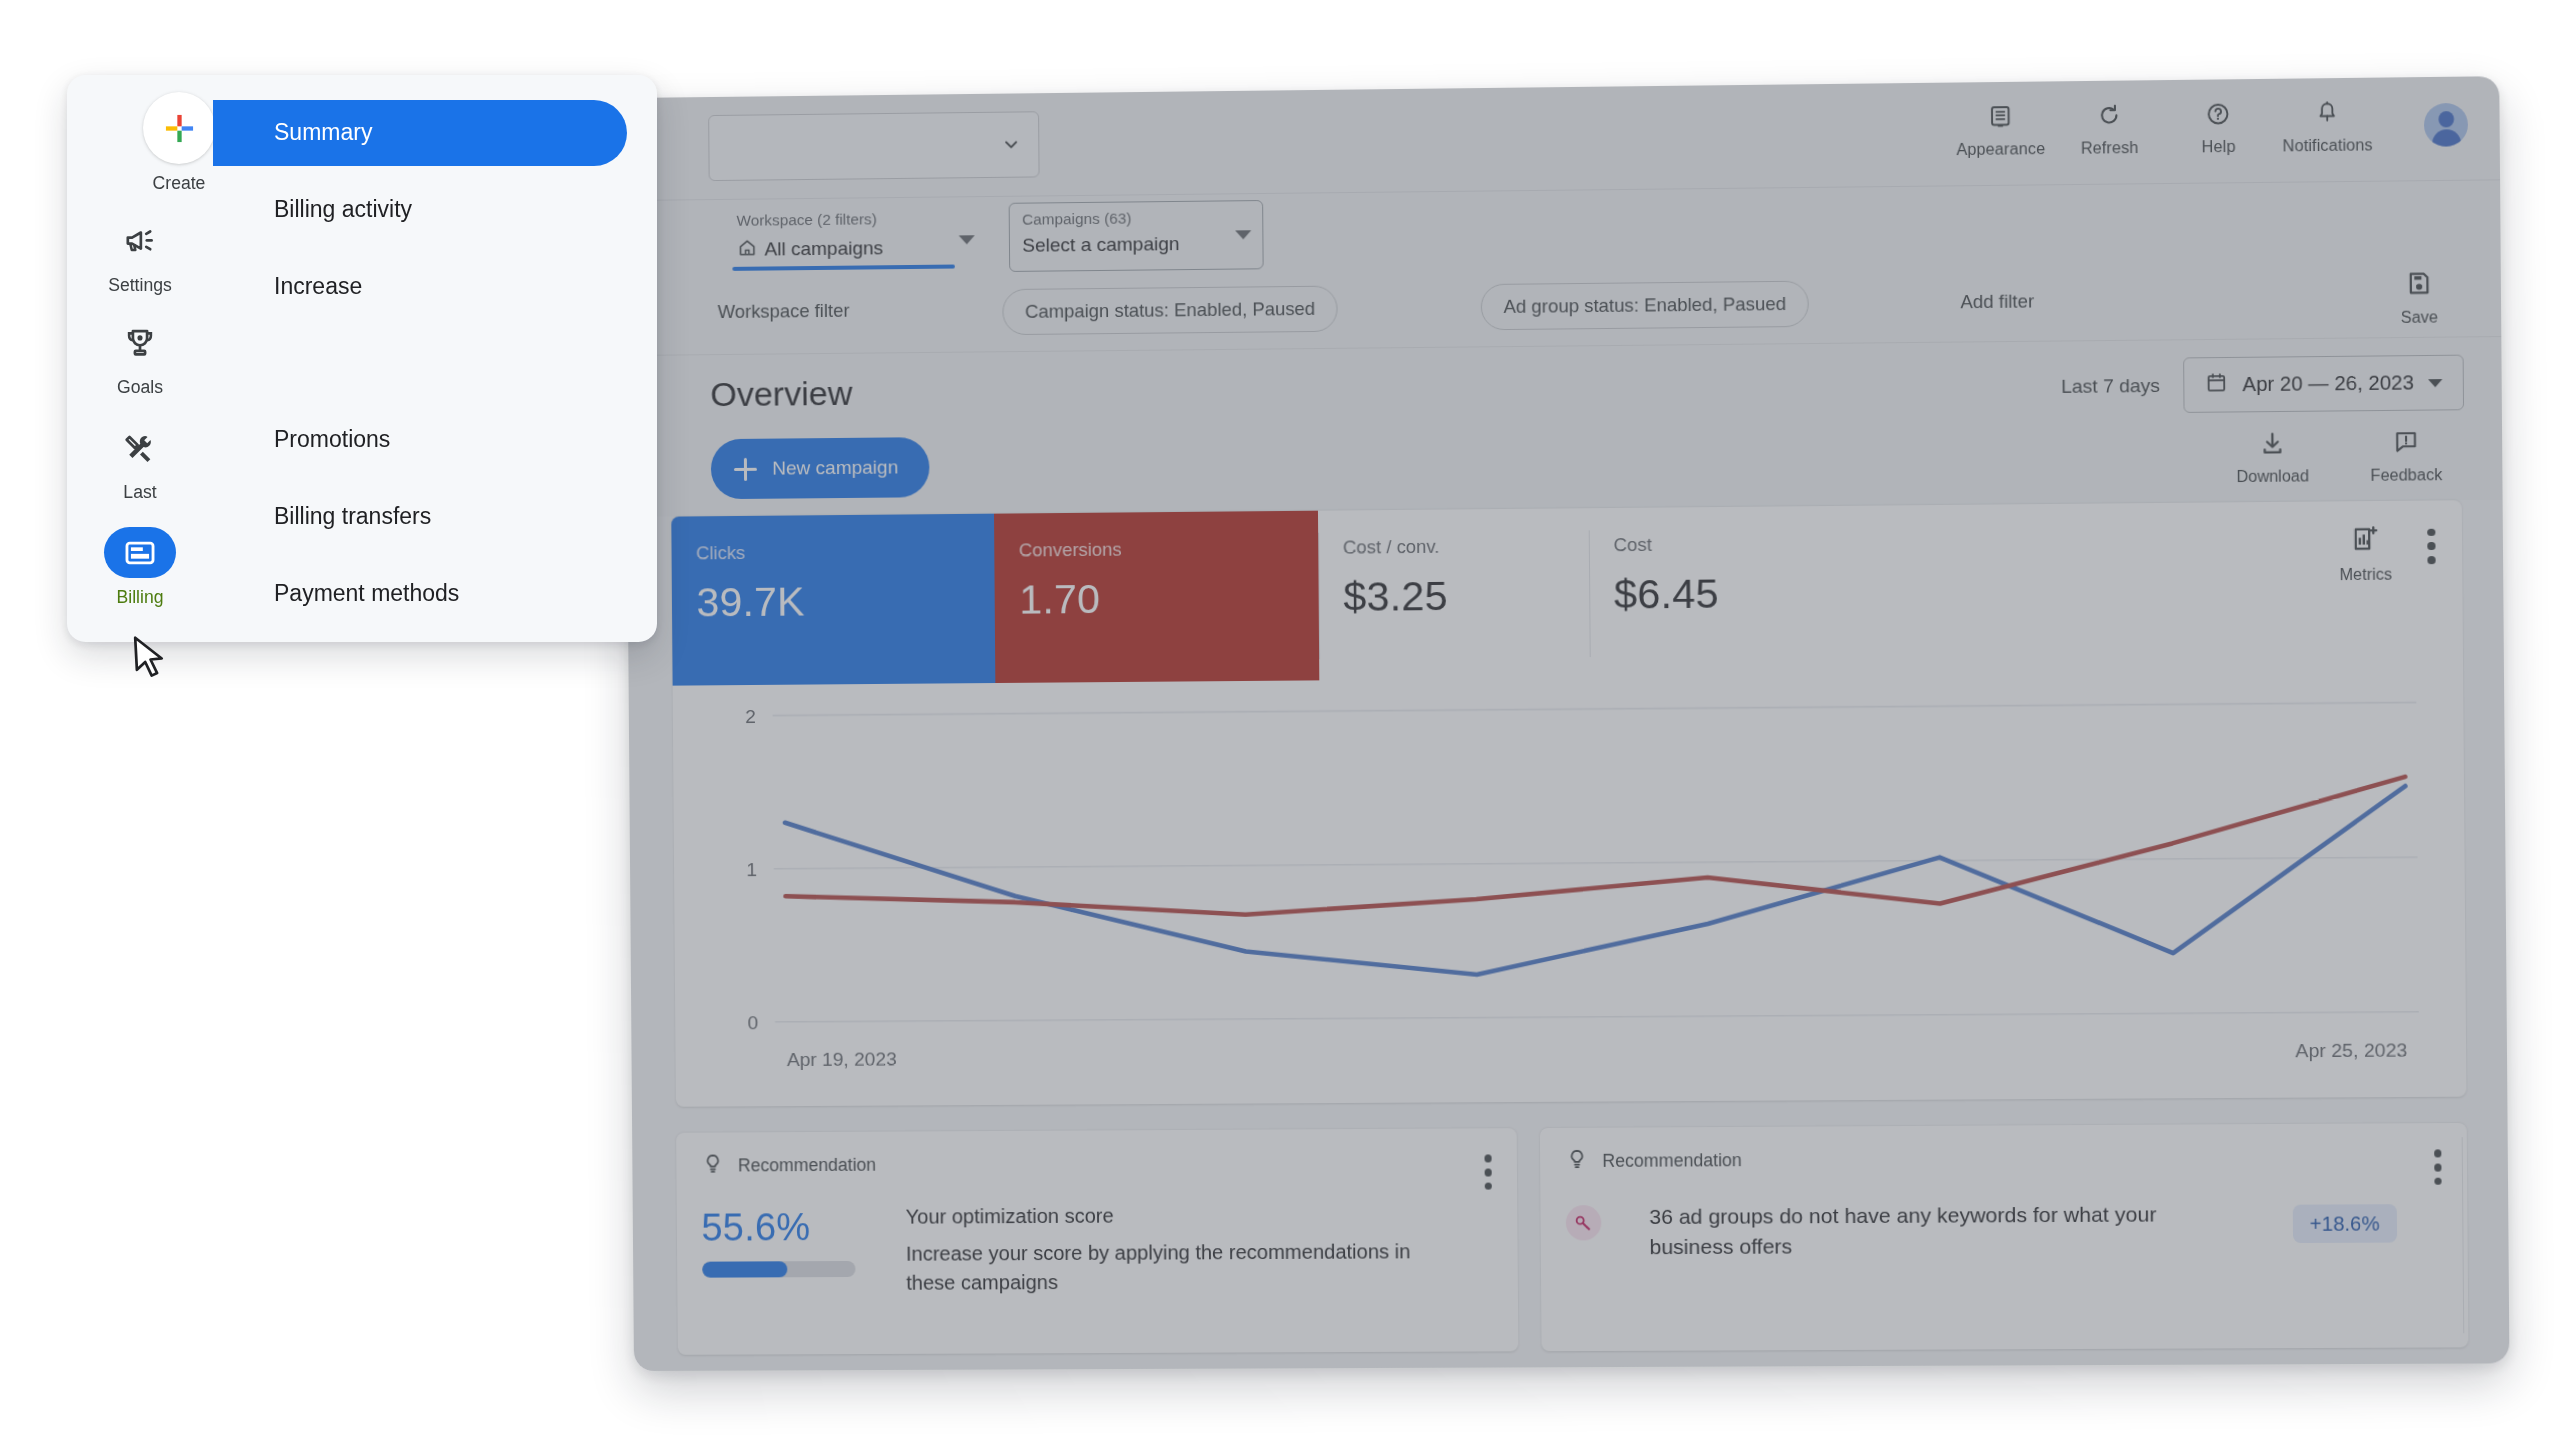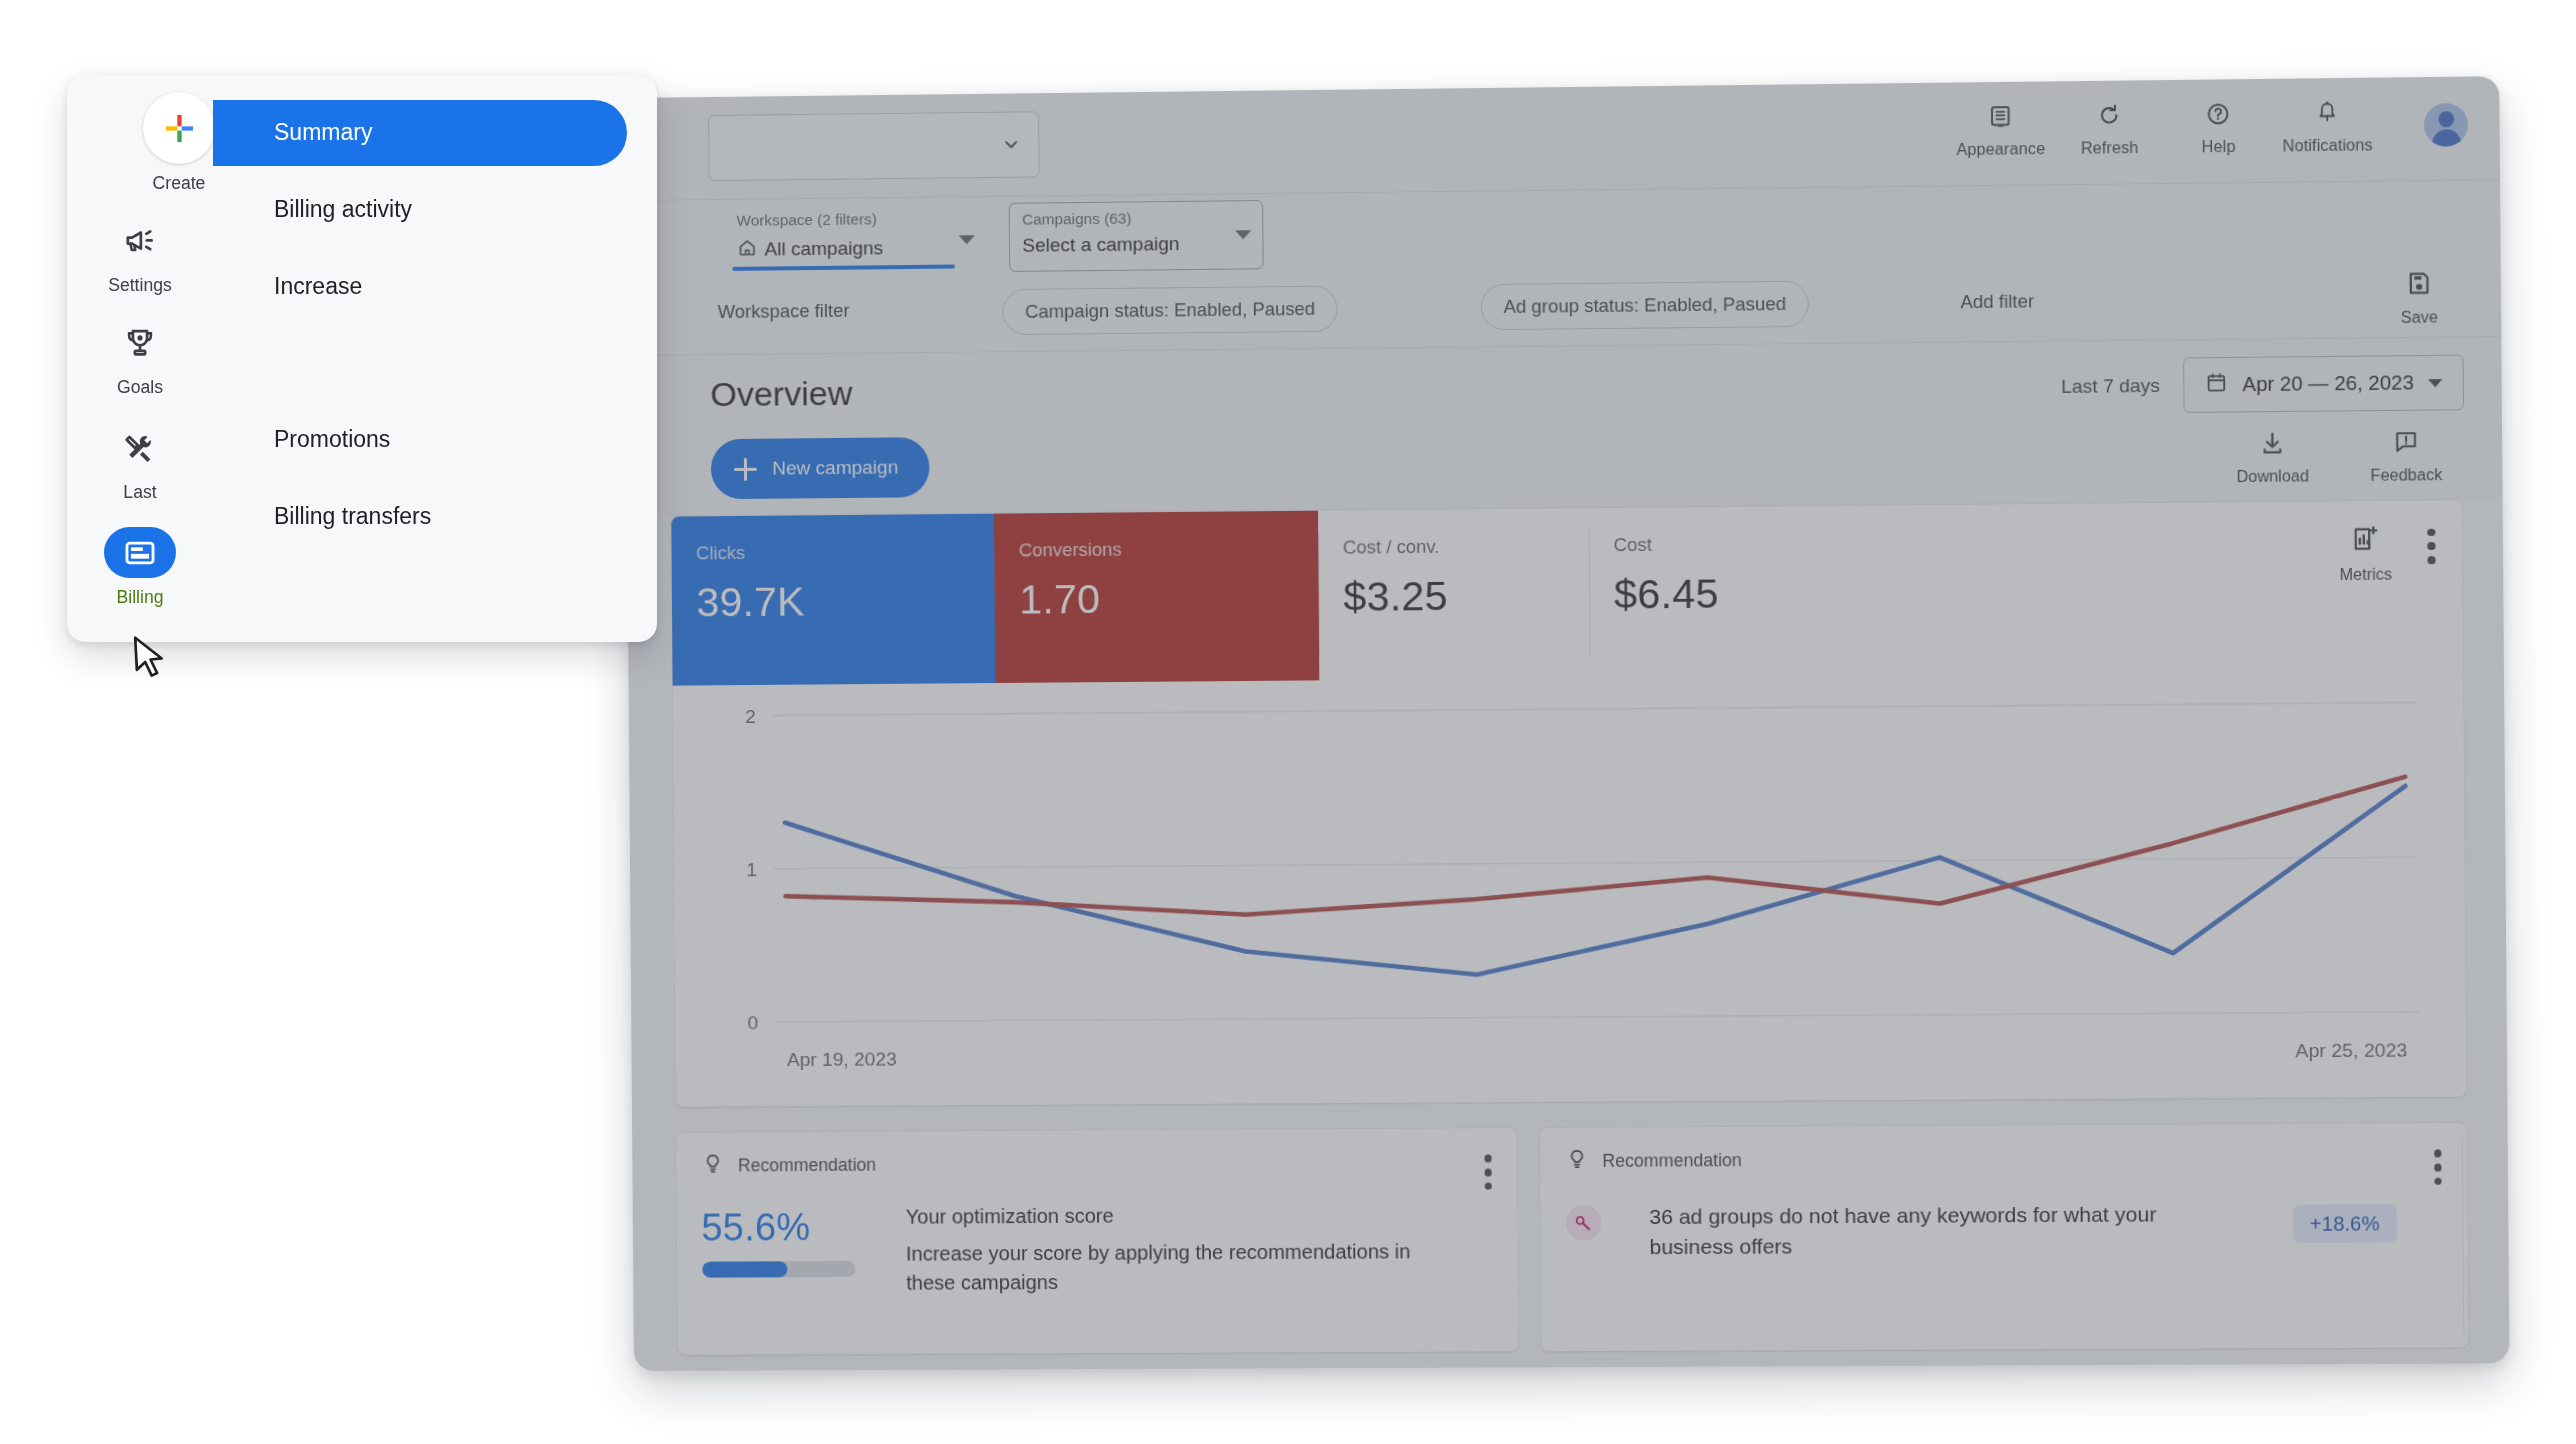--- a/index.html
+++ b/index.html
@@ -643,20 +643,21 @@
 
       </div>
     </div>
 
     <div class="menu">
       <div class="menu-item active" style="top:24.5px;">Summary</div>
       <div class="menu-item" style="top:101px;">Billing activity</div>
       <div class="menu-item" style="top:178px;">Increase</div>
       <div class="menu-item" style="top:331px;">Promotions</div>
       <div class="menu-item" style="top:408px;">Billing transfers</div>
+      <div class="menu-item" style="top:485px;">Payment methods</div>
       <div class="menu-item" style="top:561px;">Settings</div>
     </div>
   </div>
 
   <div id="cursor">
     <svg width="41" height="51" viewBox="0 0 24 30">
       <path d="M3 1.6l15.6 12.2-6.6.6 3.9 8-3.2 1.5-3.8-8-4.9 4.6z" fill="#ffffff" stroke="#202124" stroke-width="1.6" stroke-linejoin="round"></path>
     </svg>
   </div>
 

